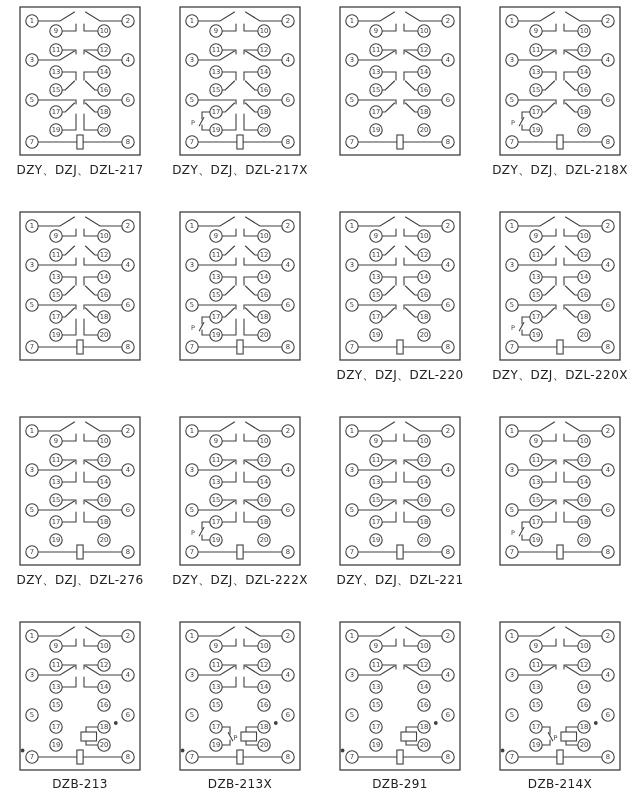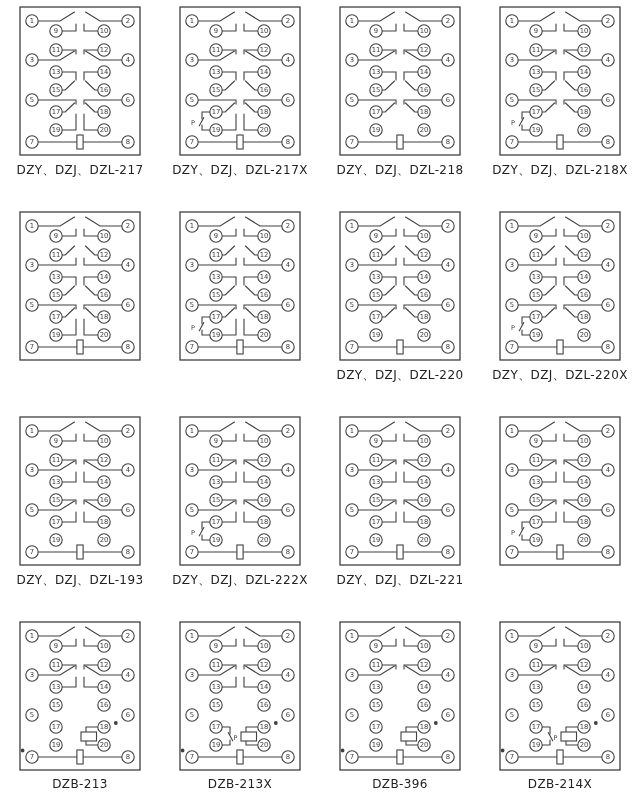--- a/index.html
+++ b/index.html
@@ -345,21 +345,20 @@
         </g>
         <g>
           <circle cx="38" cy="125" r="6.2" fill="#fff" stroke="#404040" stroke-width="1.1"></circle>
           <text x="38" y="127.4" font-size="6.8" text-anchor="middle" fill="#404040" font-family="DejaVu Sans, sans-serif">19</text>
         </g>
         <g>
           <circle cx="86" cy="125" r="6.2" fill="#fff" stroke="#404040" stroke-width="1.1"></circle>
           <text x="86" y="127.4" font-size="6.8" text-anchor="middle" fill="#404040" font-family="DejaVu Sans, sans-serif">20</text>
         </g>
       </svg>
-      <div class="lbl">DZY、DZJ、DZL-218</div>
     </div>
     <div class="cell">
       <svg viewBox="0 0 124 152" width="124" height="152">
         <rect x="2" y="2" width="120" height="148" fill="none" stroke="#404040" stroke-width="1.3"></rect>
         <g stroke="#404040" stroke-width="1.1" fill="none" stroke-linecap="round">
           <path d="M20.2 16 L42 16 L56.5 7"></path>
           <path d="M44.2 26 L58 26 L58 19"></path>
           <path d="M44.2 45 L58 45 L58 49"></path>
           <path d="M20.2 55 L42 55 L56.5 46"></path>
           <path d="M44.2 67 L58 67 L58 75"></path>
@@ -995,21 +994,21 @@
         </g>
         <g>
           <circle cx="38" cy="125" r="6.2" fill="#fff" stroke="#404040" stroke-width="1.1"></circle>
           <text x="38" y="127.4" font-size="6.8" text-anchor="middle" fill="#404040" font-family="DejaVu Sans, sans-serif">19</text>
         </g>
         <g>
           <circle cx="86" cy="125" r="6.2" fill="#fff" stroke="#404040" stroke-width="1.1"></circle>
           <text x="86" y="127.4" font-size="6.8" text-anchor="middle" fill="#404040" font-family="DejaVu Sans, sans-serif">20</text>
         </g>
       </svg>
-      <div class="lbl">DZY、DZJ、DZL-193</div>
+      <div class="lbl">DZY、DZJ、DZL-276</div>
     </div>
     <div class="cell">
       <svg viewBox="0 0 124 152" width="124" height="152">
         <rect x="2" y="2" width="120" height="148" fill="none" stroke="#404040" stroke-width="1.3"></rect>
         <g stroke="#404040" stroke-width="1.1" fill="none" stroke-linecap="round">
           <path d="M20.2 16 L42 16 L56.5 7"></path>
           <path d="M44.2 26 L58 26 L58 19"></path>
           <path d="M44.2 45 L58 45 L58 49"></path>
           <path d="M20.2 55 L42 55 L56.5 46"></path>
           <path d="M44.2 67 L58 67 L58 57"></path>
@@ -1637,21 +1636,21 @@
         </g>
         <g>
           <circle cx="38" cy="125" r="6.2" fill="#fff" stroke="#404040" stroke-width="1.1"></circle>
           <text x="38" y="127.4" font-size="6.8" text-anchor="middle" fill="#404040" font-family="DejaVu Sans, sans-serif">19</text>
         </g>
         <g>
           <circle cx="86" cy="125" r="6.2" fill="#fff" stroke="#404040" stroke-width="1.1"></circle>
           <text x="86" y="127.4" font-size="6.8" text-anchor="middle" fill="#404040" font-family="DejaVu Sans, sans-serif">20</text>
         </g>
       </svg>
-      <div class="lbl">DZB-396</div>
+      <div class="lbl">DZB-291</div>
     </div>
     <div class="cell">
       <svg viewBox="0 0 124 152" width="124" height="152">
         <rect x="2" y="2" width="120" height="148" fill="none" stroke="#404040" stroke-width="1.3"></rect>
         <g stroke="#404040" stroke-width="1.1" fill="none" stroke-linecap="round">
           <path d="M20.2 16 L42 16 L56.5 7"></path>
           <path d="M44.2 26 L58 26 L58 19"></path>
           <path d="M44.2 45 L58 45 L58 49"></path>
           <path d="M20.2 55 L42 55 L56.5 46"></path>
           <path d="M103.8 16 L82 16 L67.5 7"></path>

